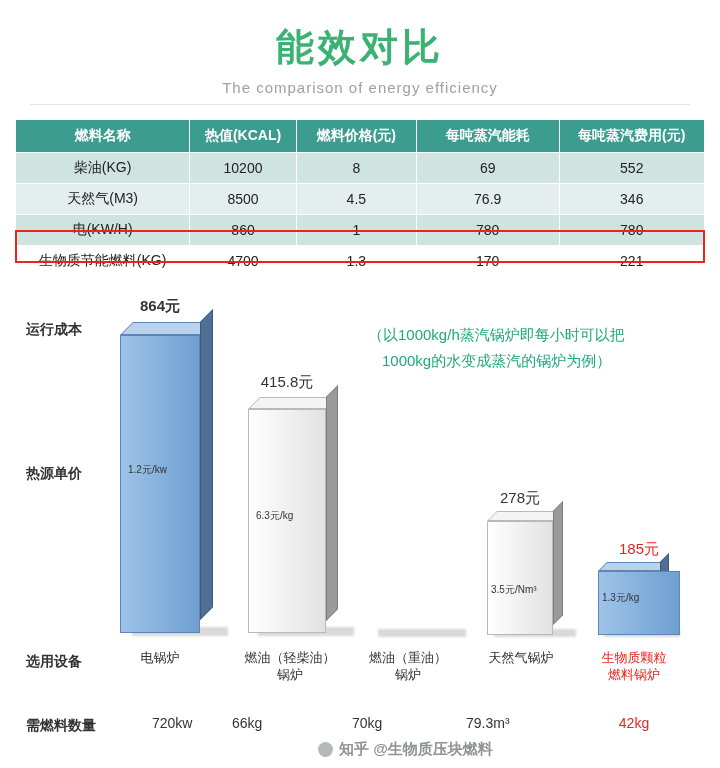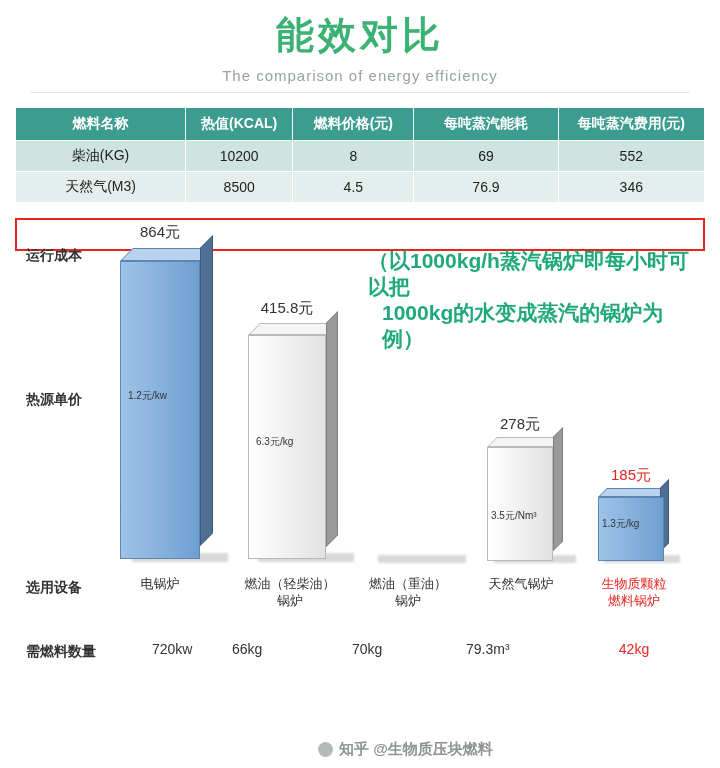--- a/index.html
+++ b/index.html
@@ -8,21 +8,21 @@
     background:#ffffff;
     font-family:"Liberation Sans","DejaVu Sans",sans-serif;
     position:relative;
     overflow:hidden;
     color:#333;
   }
   
   .header{
     width:720px;
     text-align:center;
-    padding-top:10px;
+    padding-top:22px;
   }
   .title{
     font-size:38px;
     font-weight:bold;
     color:#3bb273;
     letter-spacing:4px;
     font-family:"DejaVu Sans","Liberation Sans",sans-serif;
   }
   .subtitle{
     margin-top:6px;
@@ -83,24 +83,23 @@
     font-size:14px;
     color:#333;
     font-weight:bold;
     left:26px;
     width:110px;
   }
   .note{
     position:absolute;
     left:368px;top:25px;
     width:330px;
-    font-size:21px;
+    font-size:15px;
     color:#1ea97c;
     line-height:26px;
-    font-weight:bold;
   }
   .note .l2{display:block;margin-left:14px;}
   
   .bar{
     position:absolute;
   }
   .bar .front{
     position:absolute;left:0;bottom:0;width:100%;height:100%;
     box-sizing:border-box;
   }
@@ -197,20 +196,34 @@
         <td>69</td>
         <td>552</td>
       </tr>
       <tr class="r1">
         <td class="first">天然气(M3)</td>
         <td>8500</td>
         <td>4.5</td>
         <td>76.9</td>
         <td>346</td>
       </tr>
+      <tr class="r2">
+        <td class="first">电(KW/H)</td>
+        <td>860</td>
+        <td>1</td>
+        <td>780</td>
+        <td>780</td>
+      </tr>
+      <tr class="r3">
+        <td class="first">生物质节能燃料(KG)</td>
+        <td>4700</td>
+        <td>1.3</td>
+        <td>170</td>
+        <td>221</td>
+      </tr>
     </tbody>
   </table>
   <div class="hl-box" style="top:111px;height:33px;"></div>
 </div>
 
 <div class="chart">
 
   <div class="row-label" style="top:24px;">运行成本</div>
   <div class="row-label" style="top:168px;">热源单价</div>
   <div class="row-label" style="top:356px;">选用设备</div>
@@ -219,21 +232,21 @@
   <div class="note">
     <span>（以1000kg/h蒸汽锅炉即每小时可以把</span>
     <span class="l2">1000kg的水变成蒸汽的锅炉为例）</span>
   </div>
 
   <div class="shadow" style="left:132px;top:330px;width:96px;height:9px;"></div>
   <div class="bar blue" style="left:120px;top:38px;width:80px;height:298px;">
     <div class="top" style="top:-13px;width:80px;height:13px;transform:skewX(-45deg);transform-origin:bottom left;"></div>
     <div class="side" style="left:80px;top:-13px;width:13px;height:298px;transform:skewY(-45deg);transform-origin:top left;"></div>
     <div class="front"></div>
-    <div class="val" style="top:-38px;">864元</div>
+    <div class="val" style="top:-38px;font-weight:bold;">864元</div>
     <div class="inlab" style="top:128px;">1.2元/kw</div>
   </div>
 
   <div class="shadow" style="left:258px;top:330px;width:96px;height:9px;"></div>
   <div class="bar white" style="left:248px;top:112px;width:78px;height:224px;">
     <div class="top" style="top:-12px;width:78px;height:12px;transform:skewX(-45deg);transform-origin:bottom left;"></div>
     <div class="side" style="left:78px;top:-12px;width:12px;height:224px;transform:skewY(-45deg);transform-origin:top left;"></div>
     <div class="front"></div>
     <div class="val" style="top:-36px;">415.8元</div>
     <div class="inlab" style="top:100px;">6.3元/kg</div>
@@ -244,21 +257,21 @@
   <div class="shadow" style="left:494px;top:332px;width:82px;height:8px;"></div>
   <div class="bar white" style="left:487px;top:224px;width:66px;height:114px;">
     <div class="top" style="top:-10px;width:66px;height:10px;transform:skewX(-45deg);transform-origin:bottom left;"></div>
     <div class="side" style="left:66px;top:-10px;width:10px;height:114px;transform:skewY(-45deg);transform-origin:top left;"></div>
     <div class="front"></div>
     <div class="val" style="top:-32px;">278元</div>
     <div class="inlab" style="top:62px;left:4px;">3.5元/Nm³</div>
   </div>
 
   <div class="shadow" style="left:604px;top:332px;width:76px;height:8px;"></div>
-  <div class="bar blue" style="left:598px;top:274px;width:66px;height:64px;">
+  <div class="bar blue" style="left:598px;top:274px;width:82px;height:64px;">
     <div class="top" style="top:-9px;width:62px;height:9px;transform:skewX(-45deg);transform-origin:bottom left;"></div>
     <div class="side" style="left:62px;top:-9px;width:9px;height:64px;transform:skewY(-45deg);transform-origin:top left;"></div>
     <div class="front"></div>
     <div class="val" style="top:-31px;color:#e8241f;">185元</div>
     <div class="inlab" style="top:20px;left:4px;">1.3元/kg</div>
   </div>
 
   <div class="col-cap" style="left:110px;top:352px;width:100px;">
     <div>电锅炉</div>
   </div>

